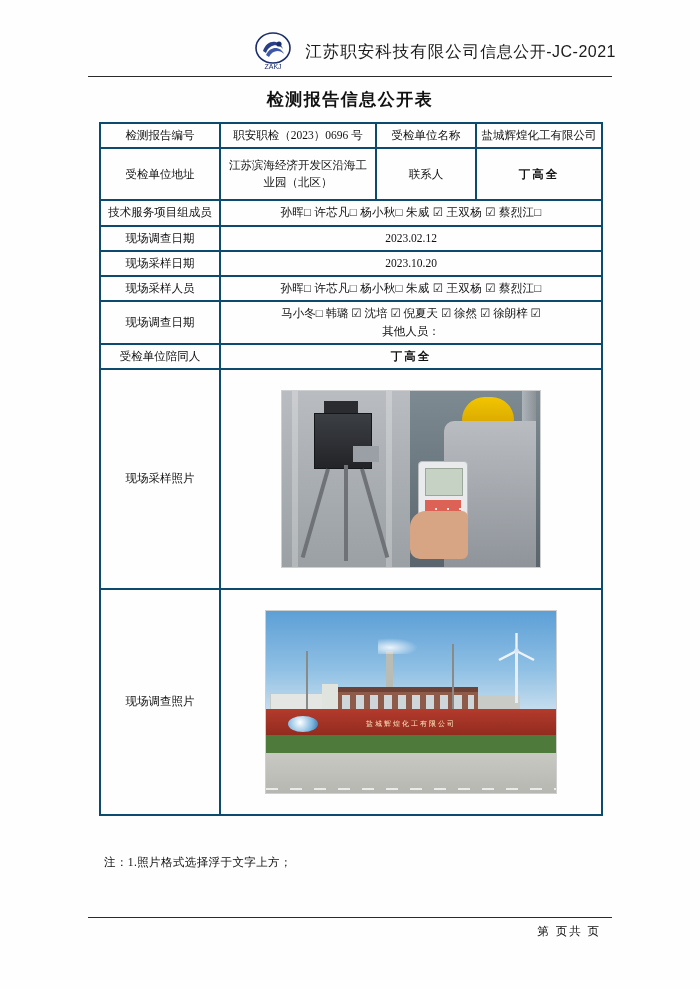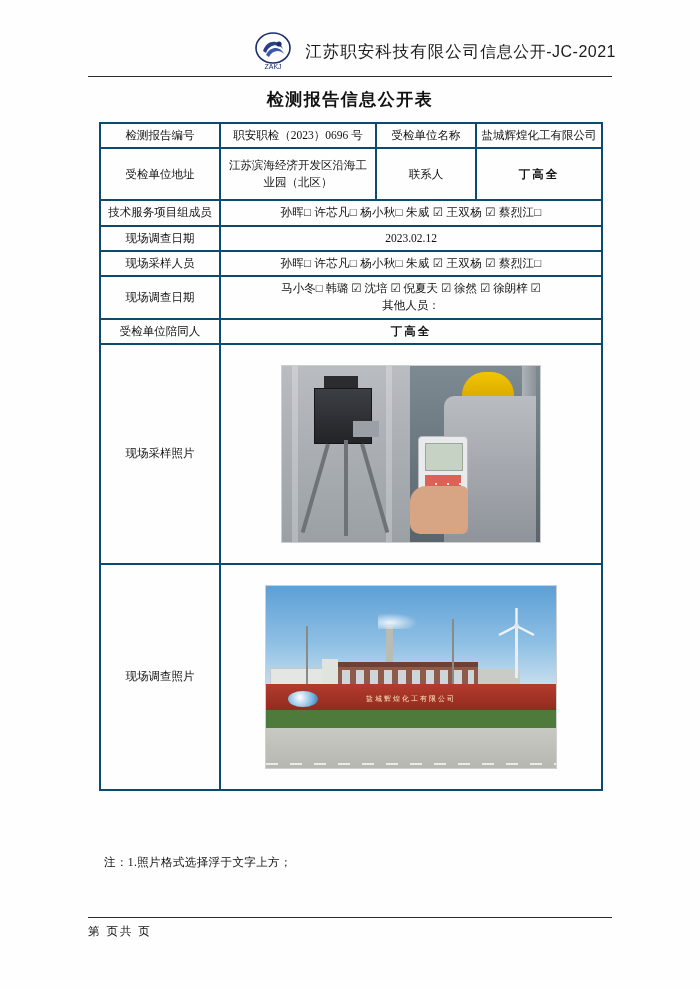--- a/index.html
+++ b/index.html
@@ -294,24 +294,24 @@
   }
   .footer-rule {
     position: absolute;
     left: 88px;
     top: 917px;
     width: 524px;
     border-top: 1px solid #2a2a2a;
   }
   .footer {
     position: absolute;
-    left: 88px;
+    left: 77px;
     top: 924px;
     width: 524px;
-    text-align: left;
+    text-align: right;
     font-size: 11.5px;
     color: #111;
     letter-spacing: 2px;
   }
 </style>
 </head>
 <body>
 
 <div class="page">
   <div class="sheet">
@@ -355,20 +355,24 @@
           <td>联系人</td>
           <td class="big-name">丁高全</td>
         </tr>
         <tr>
           <td class="lbl">技术服务项目组成员</td>
           <td class="members" colspan="3">孙晖□  许芯凡□  杨小秋□  朱威 ☑  王双杨 ☑  蔡烈江□</td>
         </tr>
         <tr>
           <td class="lbl">现场调查日期</td>
           <td colspan="3">2023.02.12</td>
+        </tr>
+        <tr>
+          <td class="lbl">现场采样日期</td>
+          <td colspan="3">2023.10.20</td>
         </tr>
         <tr>
           <td class="lbl">现场采样人员</td>
           <td class="members" colspan="3">孙晖□  许芯凡□  杨小秋□  朱威 ☑  王双杨 ☑  蔡烈江□</td>
         </tr>
         <tr>
           <td class="lbl">现场调查日期</td>
           <td class="lab-cell" colspan="3">
             <div>马小冬□  韩璐 ☑  沈培 ☑  倪夏天 ☑  徐然 ☑  徐朗梓 ☑</div>
             <div>其他人员：</div>

